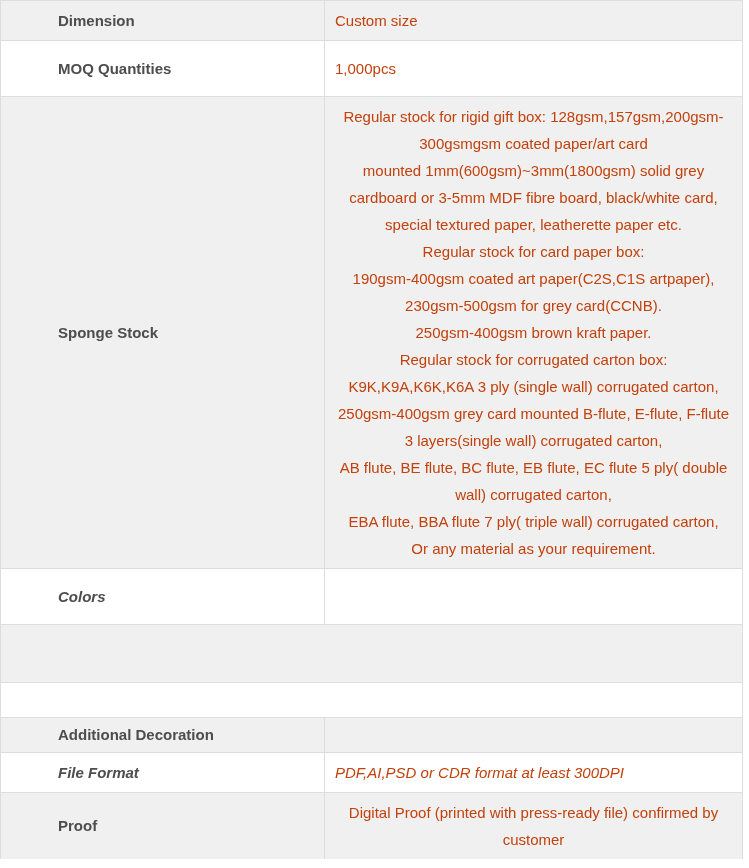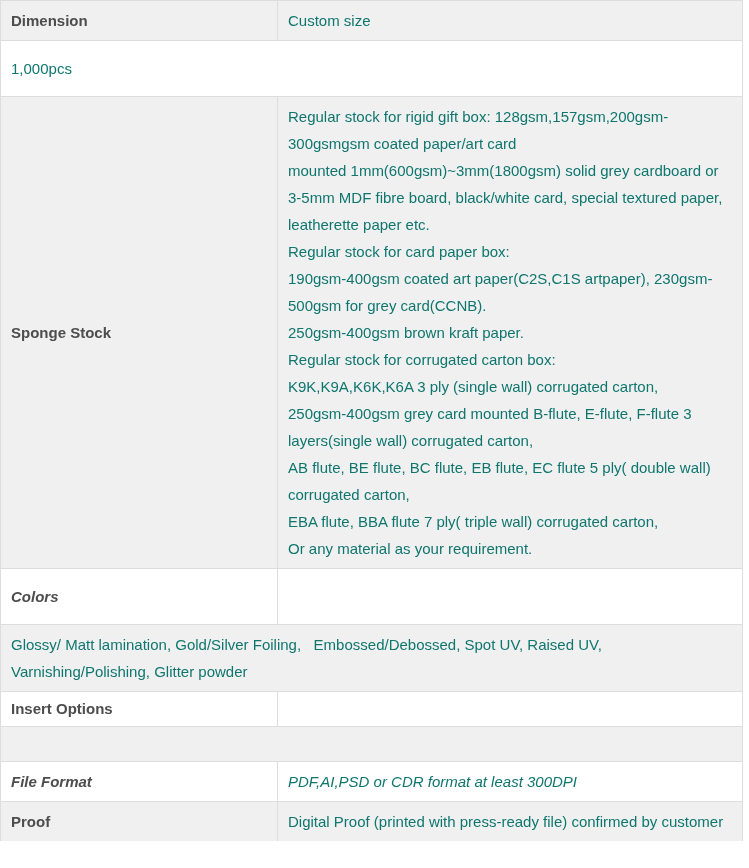--- a/index.html
+++ b/index.html
@@ -29,27 +29,29 @@
     font-size: 15px;
   }
   .label {
     width: 277px;
     min-width: 277px;
     border-right: 1px solid #dddddd;
     padding: 4px 8px 4px 10px;
     font-weight: bold;
     color: #4d4d4d;
     line-height: 20px;
+    margin-left: 47px;
   }
   .value {
     flex: 1;
     padding: 6px 10px;
-    color: #0f766e;
+    color: #c2410c;
     line-height: 27px;
     white-space: pre-wrap;
+    text-align: center;
   }
   
   .r1  { min-height: 35px; }
   .r2  { min-height: 56px; }
   .r3  { min-height: 423px; }
   .r4  { min-height: 56px; font-style: italic; }
   .r5  { min-height: 58px; }
   .r6  { min-height: 35px; }
   .r7  { min-height: 35px; }
   .r8  { min-height: 35px; font-style: italic; }
@@ -57,46 +59,46 @@
 </style>
 </head>
 <body>
 
 <div class="spec-table">
   <div class="row r1">
     <div class="cell label">Dimension</div>
     <div class="cell value">Custom size</div>
   </div>
   <div class="row r2">
+    <div class="cell label">MOQ Quantities</div>
     <div class="cell value">1,000pcs</div>
   </div>
   <div class="row r3">
     <div class="cell label">Sponge Stock</div>
     <div class="cell value">Regular stock for rigid gift box: 128gsm,157gsm,200gsm-300gsmgsm coated paper/art card
 mounted 1mm(600gsm)~3mm(1800gsm) solid grey cardboard or 3-5mm MDF fibre board, black/white card, special textured paper, leatherette paper etc.
 Regular stock for card paper box:
 190gsm-400gsm coated art paper(C2S,C1S artpaper), 230gsm-500gsm for grey card(CCNB).
 250gsm-400gsm brown kraft paper.
 Regular stock for corrugated carton box:
 K9K,K9A,K6K,K6A 3 ply (single wall) corrugated carton,
 250gsm-400gsm grey card mounted B-flute, E-flute, F-flute 3 layers(single wall) corrugated carton,
 AB flute, BE flute, BC flute, EB flute, EC flute 5 ply( double wall) corrugated carton,
 EBA flute, BBA flute 7 ply( triple wall) corrugated carton,
 Or any material as your requirement.</div>
   </div>
   <div class="row r4">
     <div class="cell label">Colors</div>
   </div>
   <div class="row r5">
-    <div class="cell value">Glossy/ Matt lamination, Gold/Silver Foiling,   Embossed/Debossed, Spot UV, Raised UV, Varnishing/Polishing, Glitter powder</div>
   </div>
   <div class="row r6">
-    <div class="cell label">Insert Options</div>
   </div>
   <div class="row r7">
+    <div class="cell label">Additional Decoration</div>
   </div>
   <div class="row r8">
     <div class="cell label">File Format</div>
     <div class="cell value">PDF,AI,PSD or CDR format at least 300DPI</div>
   </div>
   <div class="row r9">
     <div class="cell label">Proof</div>
     <div class="cell value">Digital Proof (printed with press-ready file) confirmed by customer</div>
   </div>
 

